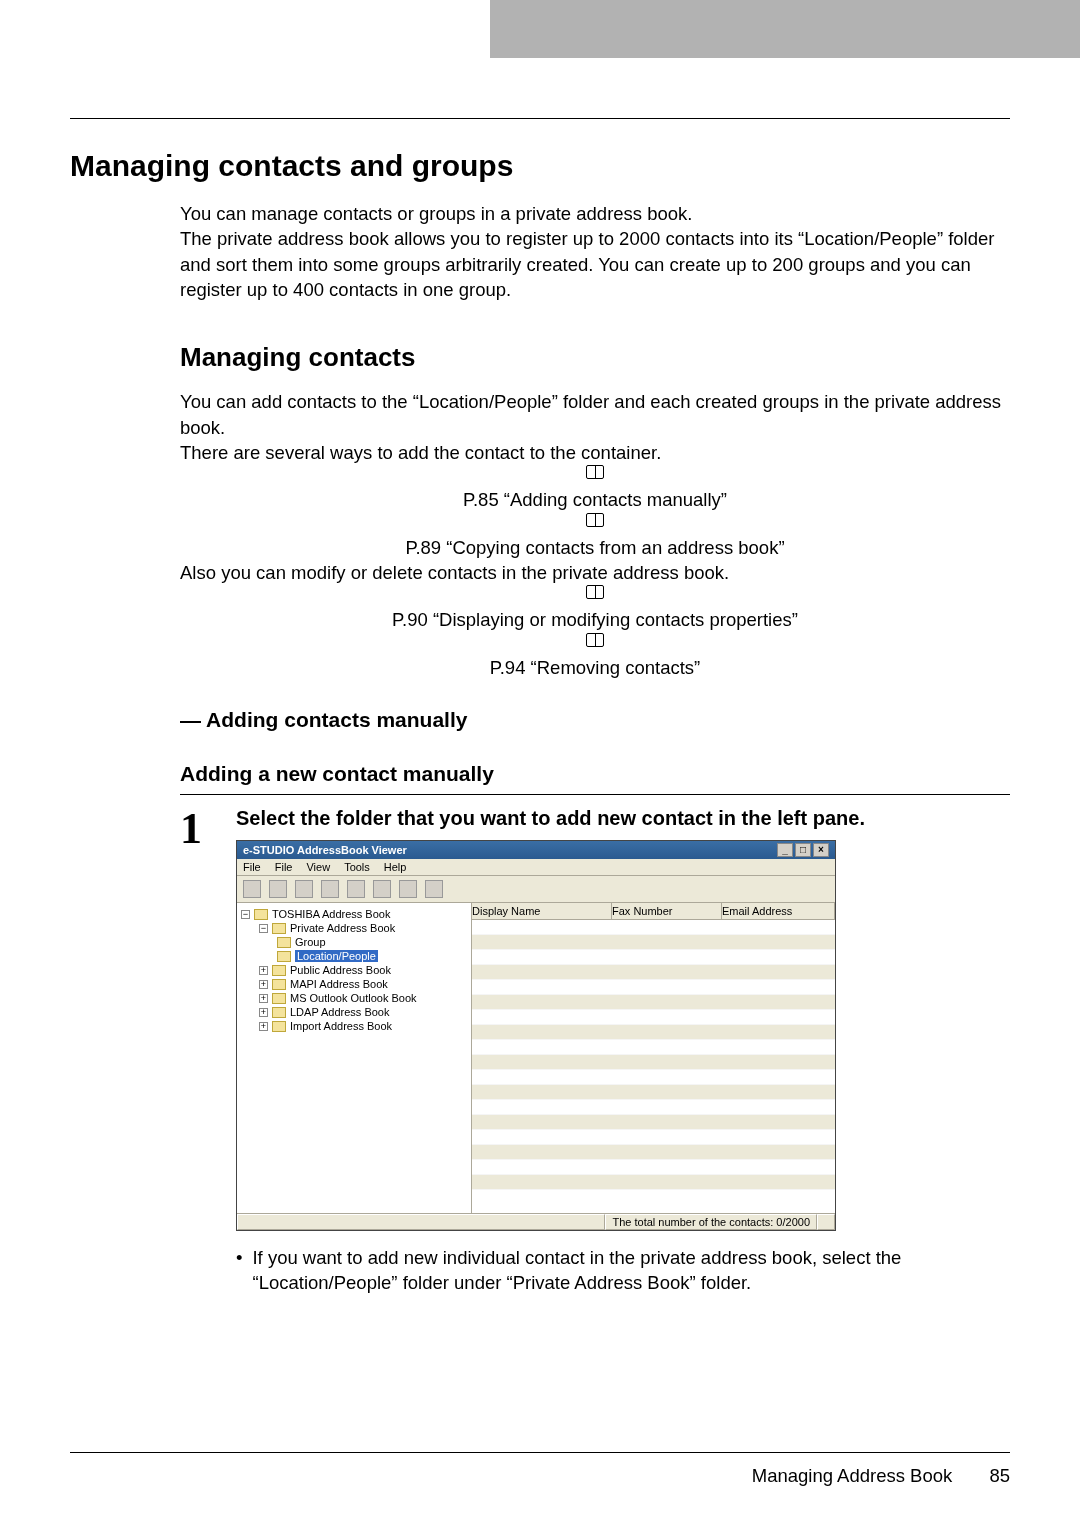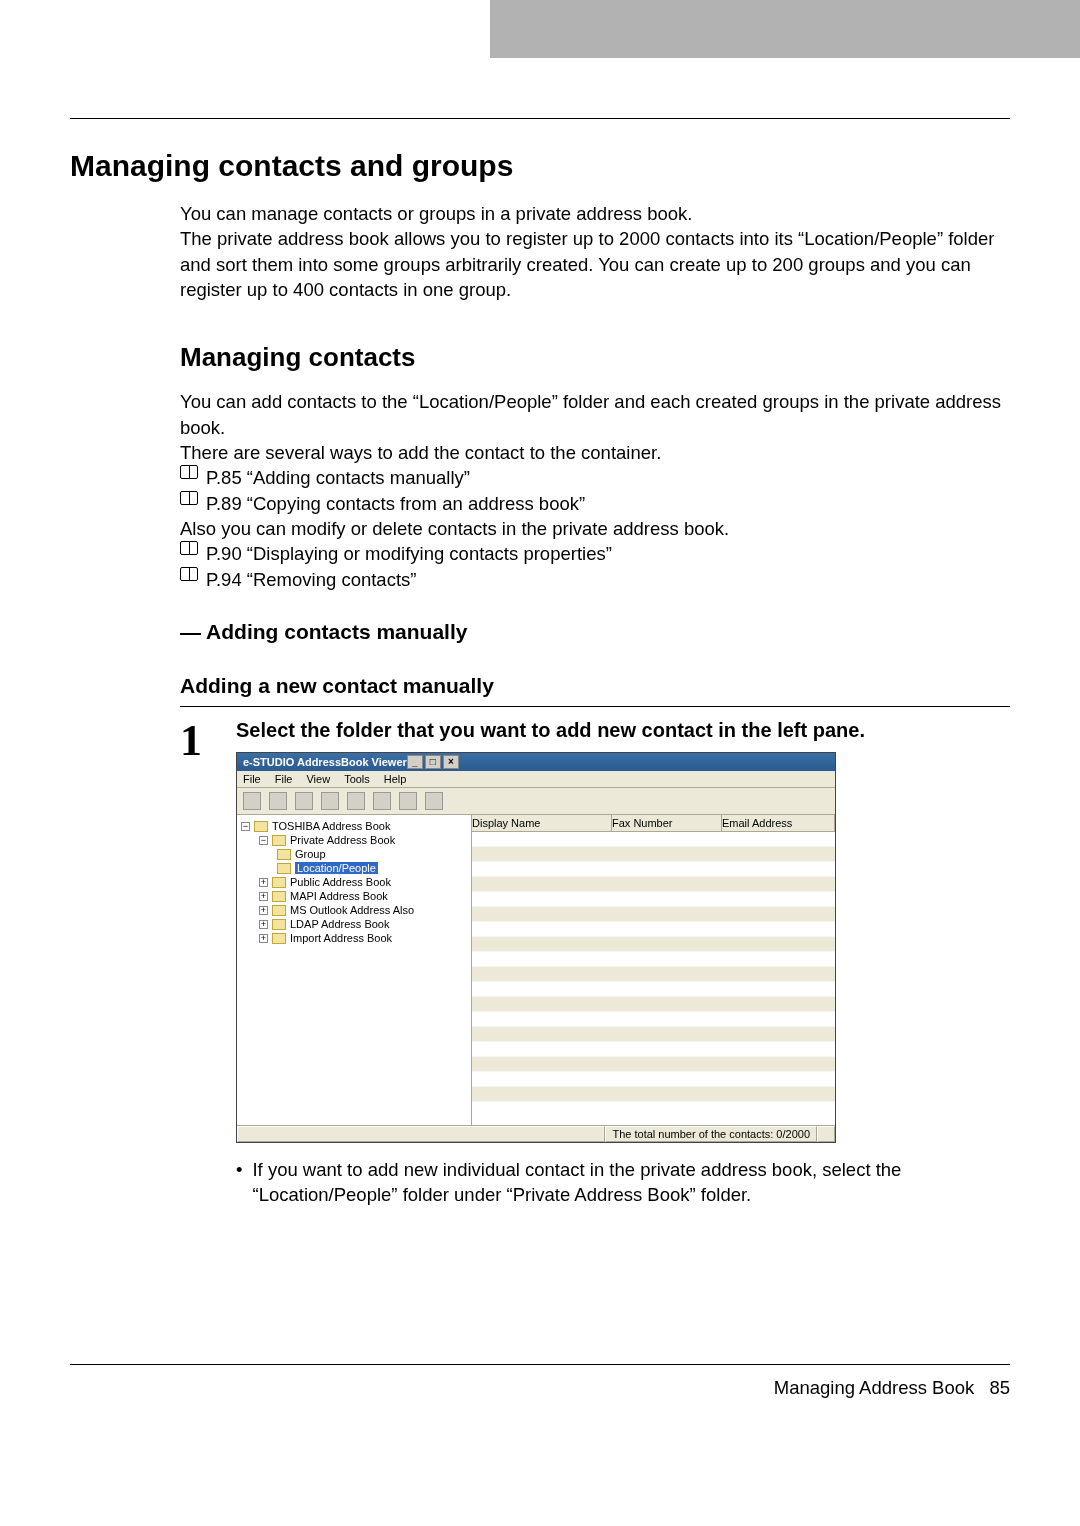--- a/index.html
+++ b/index.html
@@ -33,22 +33,23 @@
     line-height: 1.37;
     margin-left: 110px;
   }
   h2 {
     font-size: 26px;
     font-weight: bold;
     margin: 40px 0 16px 110px;
   }
   .ref-line {
     display: flex;
-    align-items: flex-start;
+    align-items: center;
     gap: 8px;
+    flex-direction: column;
   }
   .book-icon {
     display: inline-block;
     width: 18px; height: 14px;
     border: 1px solid #000;
     border-radius: 2px;
     position: relative;
     flex-shrink: 0;
   }
   .book-icon::before {
@@ -97,20 +98,21 @@
     font-family: Tahoma, sans-serif;
     font-size: 11px;
     background: #ece9d8;
     color: #000;
   }
   .ss-title {
     background: linear-gradient(#3a6ea5, #2a5a90);
     color: #fff;
     padding: 2px 6px;
     display: flex;
+    justify-content: space-between;
     align-items: center;
     font-weight: bold;
     font-size: 11px;
   }
   .ss-winbtns { display: flex; gap: 2px; }
   .ss-winbtn {
     width: 16px; height: 14px;
     background: #d4d0c8;
     border: 1px solid #888;
     text-align: center;
@@ -221,21 +223,21 @@
     content: "•";
     flex-shrink: 0;
   }
   .footer {
     border-top: 1.5px solid #000;
     margin: 150px 0 0 0;
     padding-top: 12px;
     text-align: right;
     font-size: 18.5px;
   }
-  .footer .page-num { margin-left: 10px; }
+  .footer .page-num { margin-left: 32px; }
 </style>
 </head>
 <body>
 
 <div class="top-band">
   <div class="left"></div>
   <div class="right"></div>
 </div>
 
 <div class="page">
@@ -330,21 +332,21 @@
                 <span class="label">Public Address Book</span>
               </div>
             <div class="tree-item indent1">
                 <span class="box">+</span>
                 <span class="folder"></span>
                 <span class="label">MAPI Address Book</span>
               </div>
             <div class="tree-item indent1">
                 <span class="box">+</span>
                 <span class="folder"></span>
-                <span class="label">MS Outlook Address Also</span>
+                <span class="label">MS Outlook Outlook Book</span>
               </div>
             <div class="tree-item indent1">
                 <span class="box">+</span>
                 <span class="folder"></span>
                 <span class="label">LDAP Address Book</span>
               </div>
             <div class="tree-item indent1">
                 <span class="box">+</span>
                 <span class="folder"></span>
                 <span class="label">Import Address Book</span>

